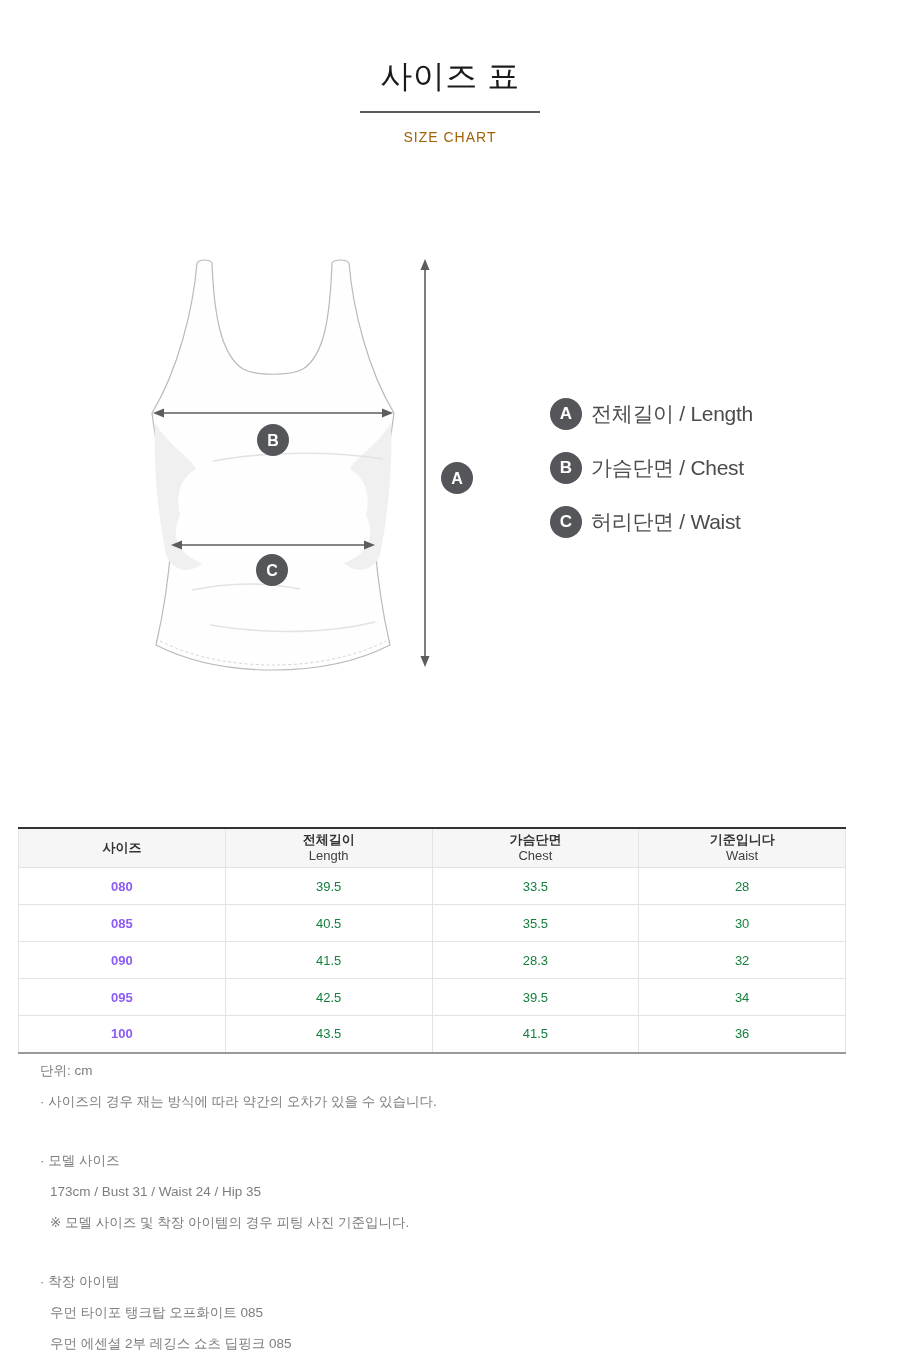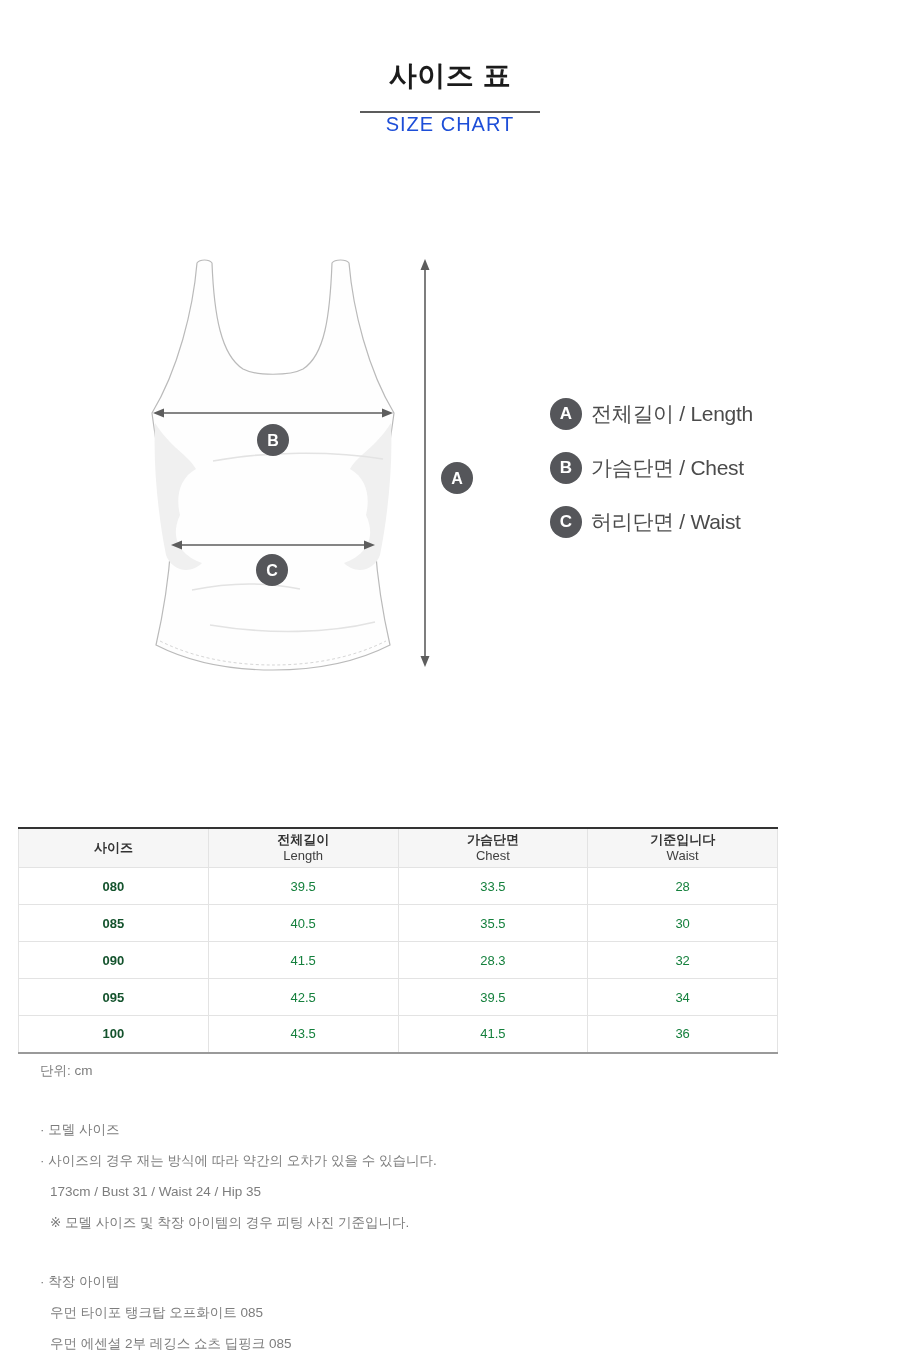--- a/index.html
+++ b/index.html
@@ -8,29 +8,29 @@
     width: 900px; height: 1360px;
     font-family: "Liberation Sans", "DejaVu Sans", sans-serif;
     position: relative; overflow: hidden;
     color: #333;
   }
   .page { position: absolute; inset: 0; }
 
   
   .hdr { position: absolute; top: 56px; left: 0; width: 900px; text-align: center; }
   .hdr h1 {
-    font-size: 28px; font-weight: 700; color: #1b1b1b;
+    font-size: 32px; font-weight: 400; color: #1b1b1b;
     letter-spacing: 0.5px; line-height: 40px;
   }
   .title-divider {
     width: 180px; height: 2px; background: #5c5c5c;
     margin: 15px auto 0 auto;
   }
   .subtitle {
-    font-size: 20px; color: #1d4ed8;
+    margin-top: 16px; font-size: 14px; color: #a16207;
     letter-spacing: 1px; font-weight: 500;
   }
 
   
   .diagram-svg { position: absolute; left: 140px; top: 245px; width: 380px; height: 430px; }
   .garment { fill: #fefefe; stroke: #bababa; stroke-width: 1.2; }
   .shade { fill: #f0f0f0; stroke: none; }
   .wrinkle { fill: none; stroke: #e3e3e3; stroke-width: 1.6; }
   .hemstitch { fill: none; stroke: #d6d6d6; stroke-width: 1; stroke-dasharray: 3 2.5; }
   .arrow-line { stroke: #5d5d5d; stroke-width: 1.6; }
@@ -50,37 +50,37 @@
     display: flex; align-items: center; justify-content: center;
     flex: 0 0 32px;
   }
   .legend-label {
     margin-left: 9px; font-size: 21px; color: #4b4b4b; font-weight: 500;
     letter-spacing: -0.3px; white-space: nowrap;
   }
 
   
   .size-table {
-    position: absolute; left: 18px; top: 827px; width: 760px;
+    position: absolute; left: 18px; top: 827px; width: 828px;
     border-collapse: collapse; table-layout: fixed;
     border-top: 2px solid #333333;
     border-bottom: 2px solid #9a9a9a;
     font-size: 13px;
   }
   .size-table th, .size-table td {
     border: 1px solid #e3e3e3; text-align: center; vertical-align: middle;
   }
   .size-table th {
     background: #f6f6f6; height: 38px; font-weight: 400;
     padding: 3px 0; line-height: 16px;
   }
   .size-table td { height: 37px; color: #15803d; }
   .th-ko { display: block; font-weight: 700; color: #333; }
   .th-en { display: block; font-weight: 400; color: #404040; }
-  .col-size td, td.cell-size { font-weight: 700; color: #14532d; }
+  .col-size td, td.cell-size { font-weight: 700; color: #8b5cf6; }
 
   
   .notes { position: absolute; left: 40px; top: 1061px; width: 820px; font-size: 13.5px; color: #7d7d7d; }
   .note-line { line-height: 20px; margin-bottom: 11px; }
   .note-gap { margin-top: 39px; }
   .note-indent { padding-left: 10px; }
 </style>
 </head>
 <body>
 
@@ -213,22 +213,22 @@
         <td class="cell-size">100</td>
         <td>43.5</td>
         <td>41.5</td>
         <td>36</td>
       </tr>
     </tbody>
   </table>
 
   <div class="notes">
     <div class="note-line">단위: cm</div>
+    <div class="note-line">· 사이즈의 경우 재는 방식에 따라 약간의 오차가 있을 수 있습니다.</div>
     <div class="note-line note-gap">· 모델 사이즈</div>
-    <div class="note-line">· 사이즈의 경우 재는 방식에 따라 약간의 오차가 있을 수 있습니다.</div>
     <div class="note-line note-indent">173cm / Bust 31 / Waist 24 / Hip 35</div>
     <div class="note-line note-indent">※ 모델 사이즈 및 착장 아이템의 경우 피팅 사진 기준입니다.</div>
     <div class="note-line note-gap">· 착장 아이템</div>
     <div class="note-line note-indent">우먼 타이포 탱크탑 오프화이트 085</div>
     <div class="note-line note-indent">우먼 에센셜 2부 레깅스 쇼츠 딥핑크 085</div>
   </div>
 
 </div>
 
 </body></html>

